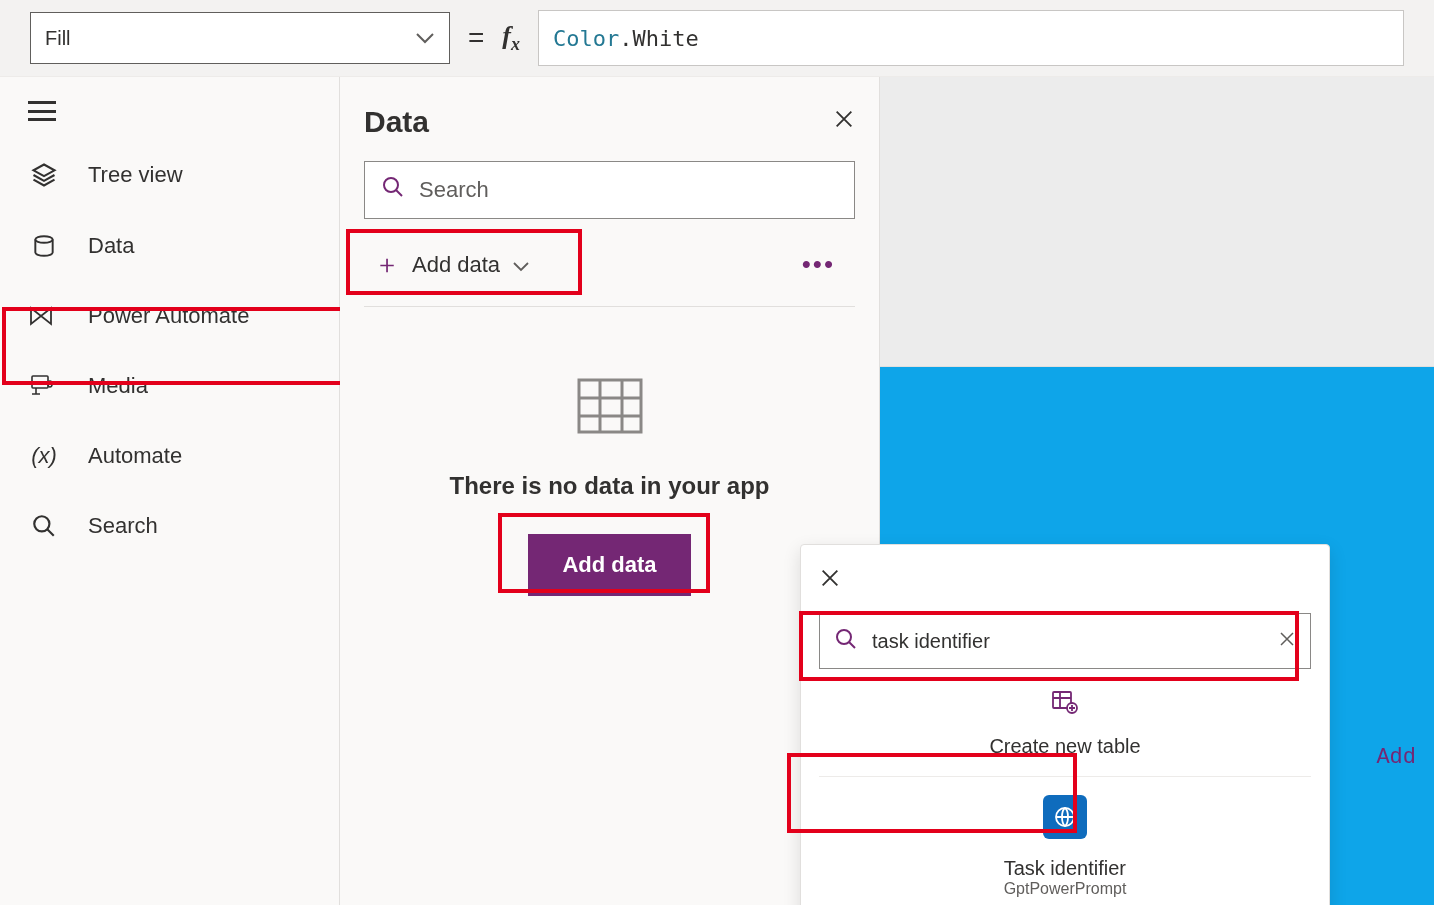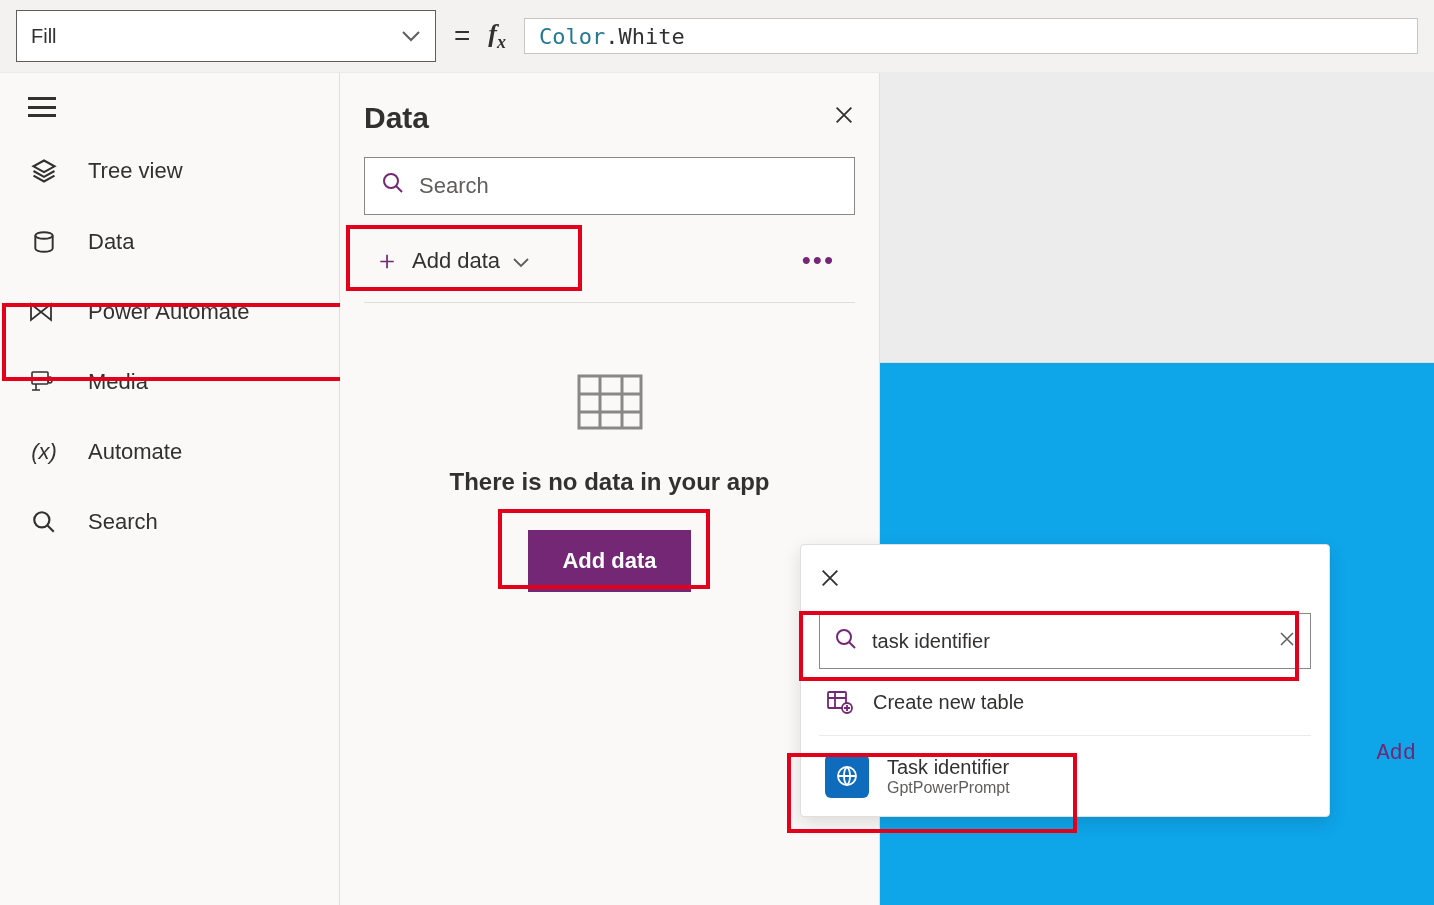--- a/index.html
+++ b/index.html
@@ -11,42 +11,42 @@
     width: 1434px;
     height: 905px;
     overflow: hidden;
     position: relative;
   }
 
   
   .formula-row {
     display: flex;
     align-items: center;
-    padding: 10px 16px;
+    padding: 10px 30px;
     background: #f3f2f1;
     gap: 18px;
     border-bottom: 1px solid #edebe9;
   }
   .property-dd {
     width: 420px;
     height: 52px;
     border: 1.5px solid #605e5c;
     background: #fff;
     display: flex;
     align-items: center;
     justify-content: space-between;
     padding: 0 14px;
     font-size: 20px;
   }
   .equals { font-size: 28px; font-weight: 300; color: #323130; }
   .fx { font-family: Georgia, serif; font-style: italic; font-size: 26px; font-weight: 600; color: #323130; }
   .fx sub { font-size: 18px; }
   .formula-input {
     flex: 1;
-    height: 36px;
+    height: 56px;
     border: 1px solid #c8c6c4;
     background: #fff;
     display: flex;
     align-items: center;
     padding: 0 14px;
     font-family: Consolas, monospace;
     font-size: 22px;
   }
   .tok-class { color: #237893; }
   .tok-dot   { color: #323130; }
@@ -178,20 +178,21 @@
   }
   .picker-search input {
     flex:1; border:none; outline:none; font-size:20px; color:#323130;
     font-family: inherit;
   }
   .picker-row {
     display:flex; align-items:center; gap:18px;
     padding:18px 6px;
     border-bottom:1px solid #edebe9;
     cursor:pointer;
+    flex-direction:column;
   }
   .create-icon {
     width:30px; height:30px;
     color:#742774;
   }
   .result-icon {
     width:44px; height:44px;
     background:#0f6cbd;
     border-radius:6px;
     display:flex; align-items:center; justify-content:center;

